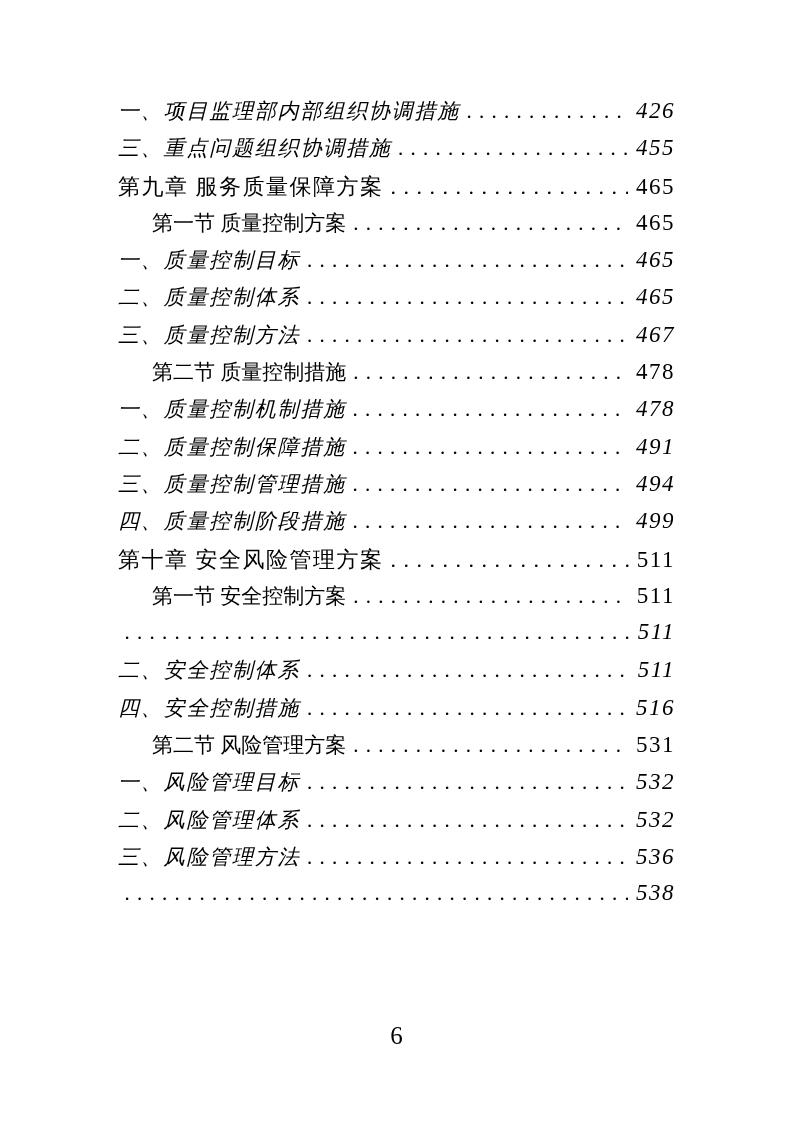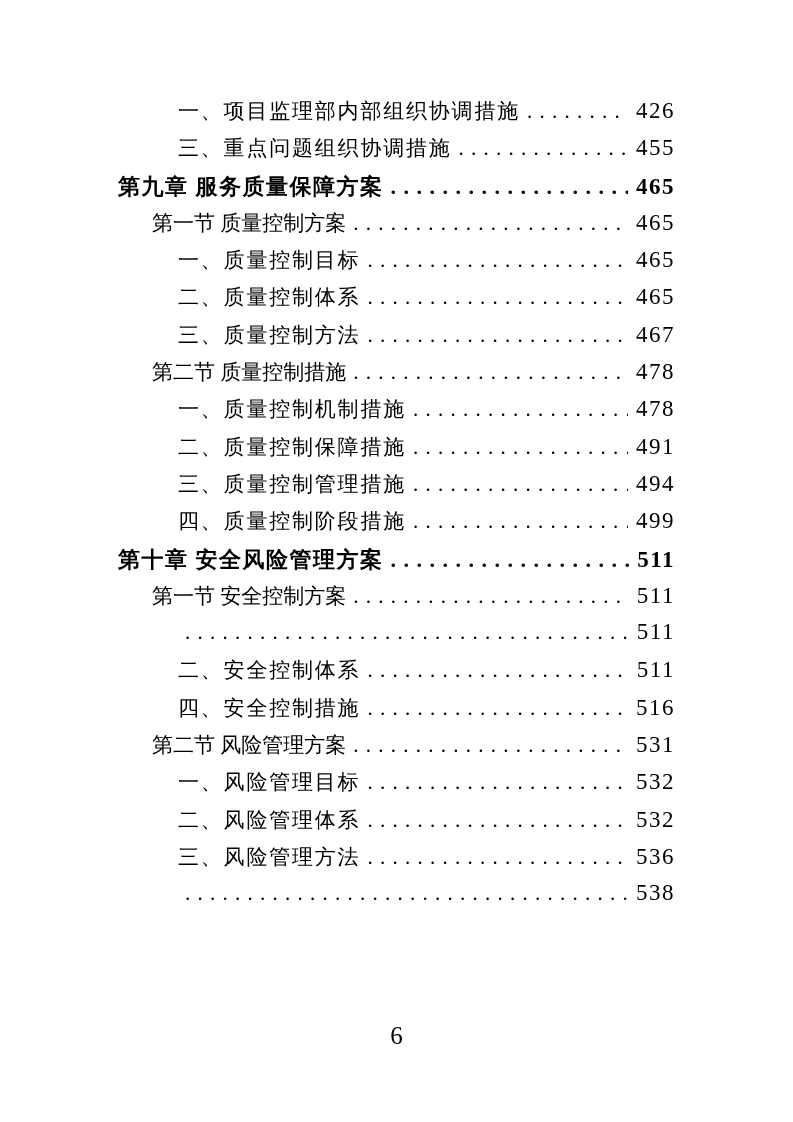--- a/index.html
+++ b/index.html
@@ -47,34 +47,34 @@
     content: ". . . . . . . . . . . . . . . . . . . . . . . . . . . . . . . . . . . . . . . . . . . . . . . . . . . . . . . . . . . . . . . . . . . . . . . .";
   }
   .toc-page {
     flex: 0 0 auto;
     font-size: 23px;
     letter-spacing: 1.5px;
     text-align: left;
   }
   
   .toc-row.level-chapter {
-    font-weight: bold;
+    font-weight: normal;
     font-size: 22px;
     letter-spacing: 1.5px;
     margin-left: 0;
   }
   .toc-row.level-chapter .toc-page { font-size: 23px; }
   
   .toc-row.level-section {
     margin-left: 34px;
     letter-spacing: 0;
   }
   
   .toc-row.level-item {
-    margin-left: 60px;
+    font-style: italic;
   }
   .toc-row.level-item .toc-title {
     letter-spacing: 1.8px;
   }
   .footer {
     position: absolute;
     top: 1022px;
     left: 0;
     width: 100%;
     text-align: center;

